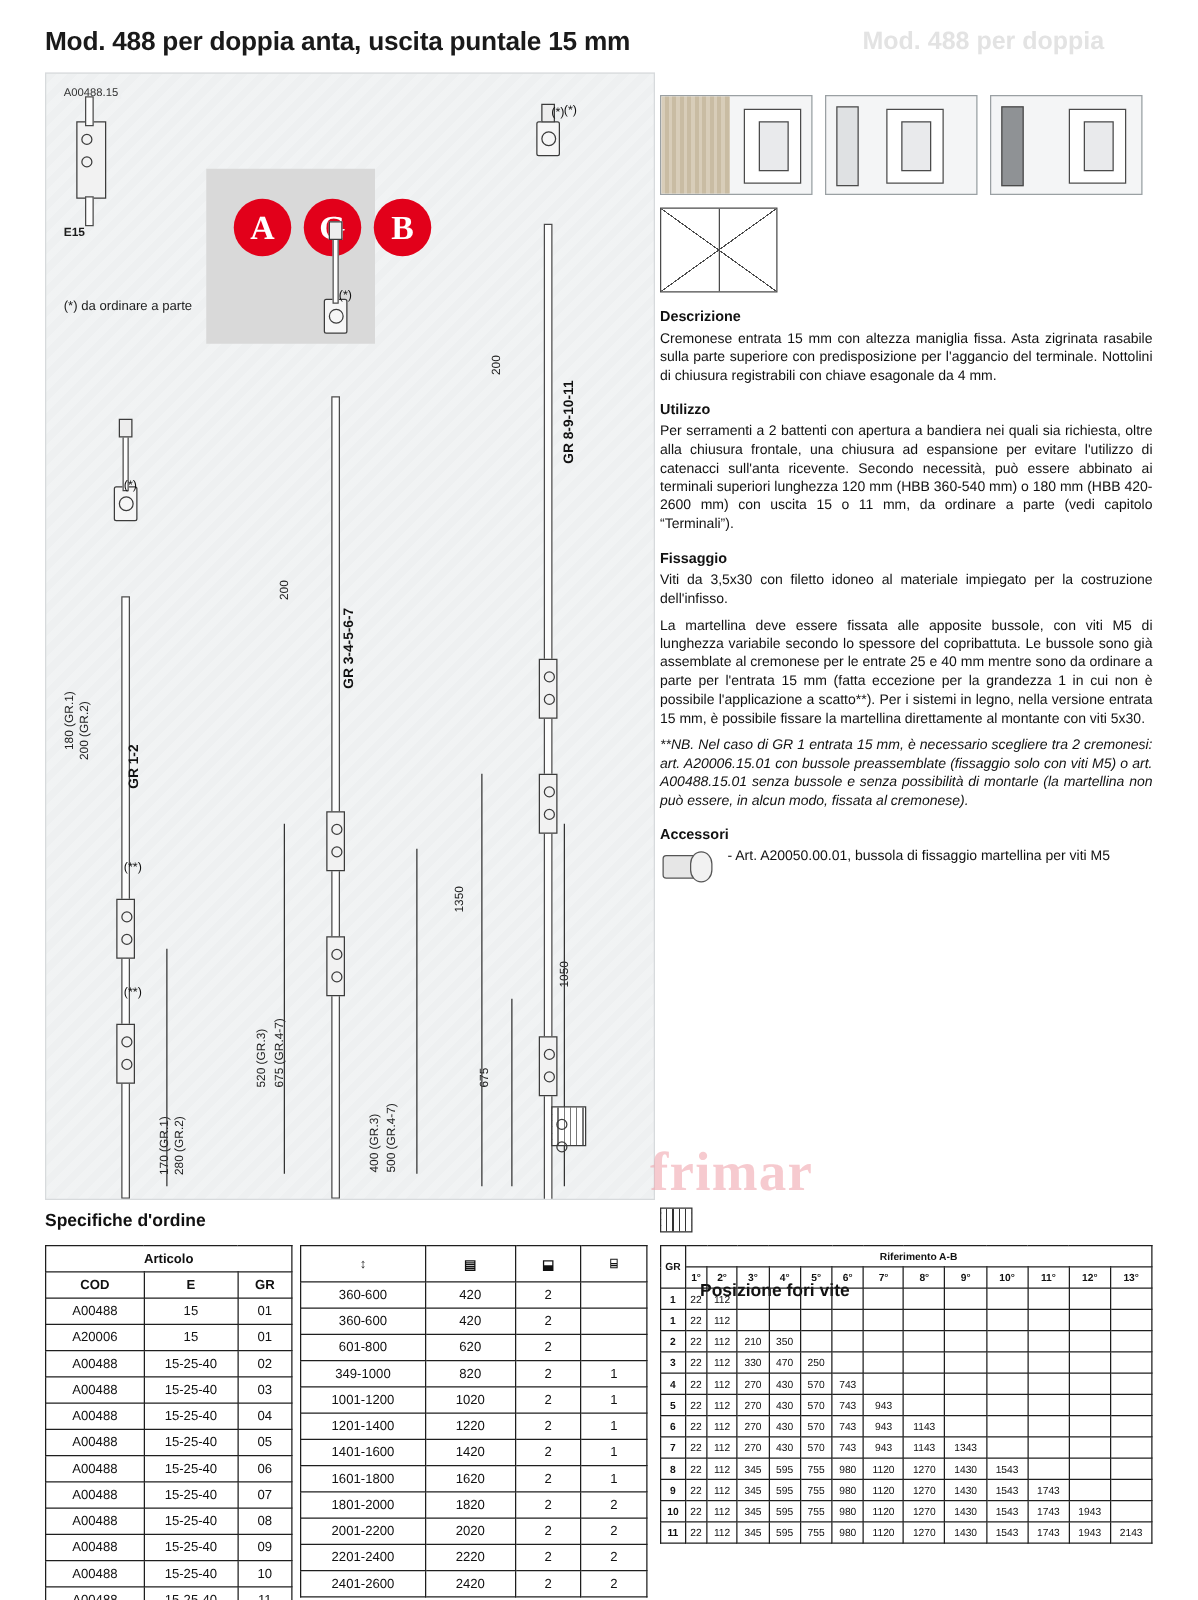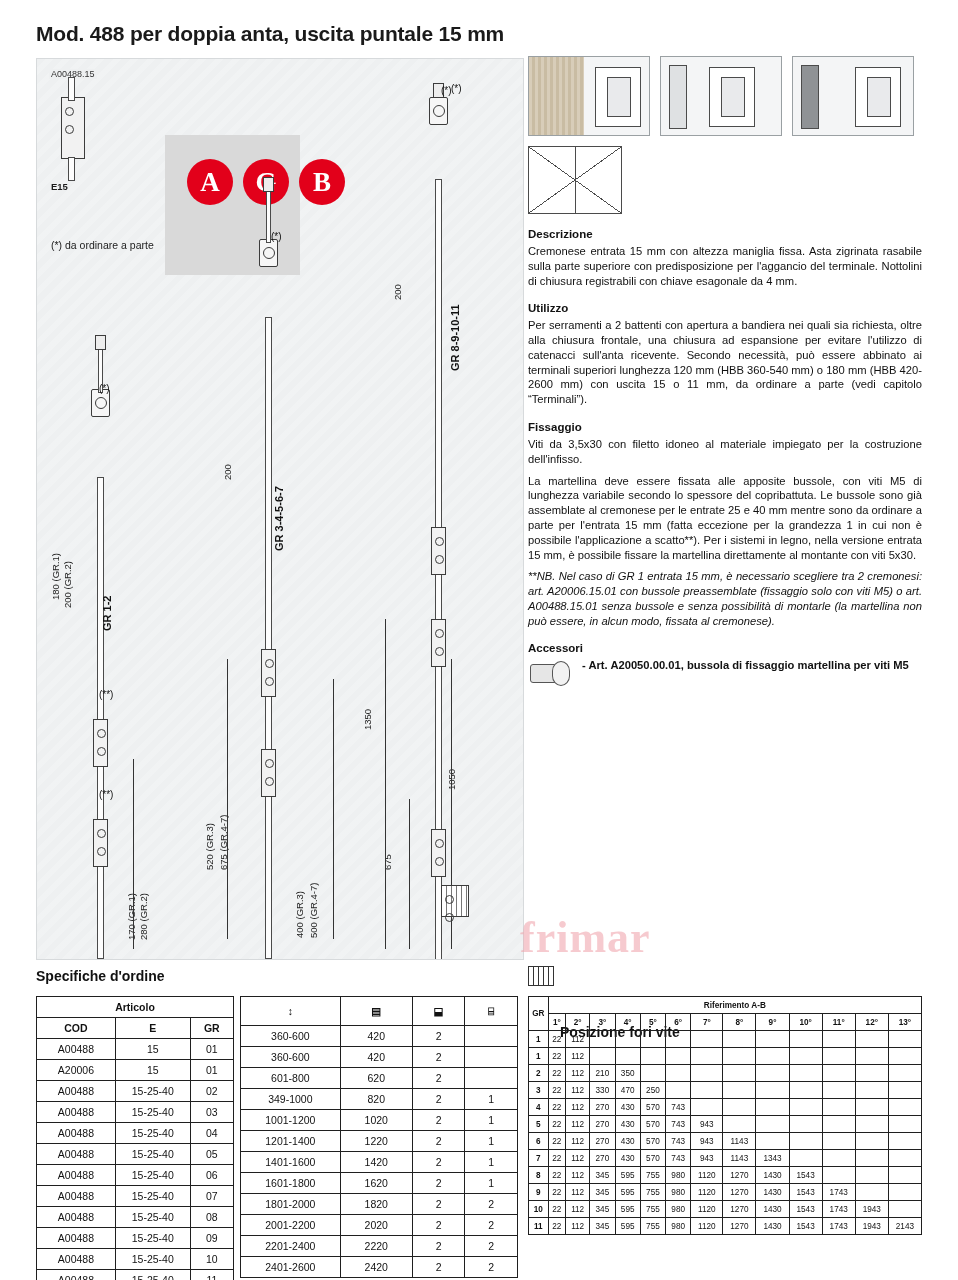--- a/index.html
+++ b/index.html
@@ -60,42 +60,42 @@
   .lbl.b{font-weight:bold;}
   .grbox{position:absolute;font-size:11px;font-weight:bold;color:#111;}
   .grbox.rot{transform-origin:left bottom;transform:rotate(-90deg);white-space:nowrap;}
   .star{position:absolute;font-size:10px;color:#111;}
   .watermark{
     position:absolute;left:520px;top:912px;font-size:44px;font-weight:bold;color:#f0a0a8;opacity:.55;
     font-family:"Liberation Serif", serif;letter-spacing:1px;
   }
 
   
-  .right{position:absolute;left:528px;top:56px;width:394px;}
+  .right{position:absolute;left:528px;top:76px;width:394px;}
   .profiles{display:flex;gap:10px;align-items:flex-start;}
   .profile{width:120px;height:78px;border:1px solid #9aa0a3;background:#f4f5f6;position:relative;overflow:hidden;}
   .profile .wood{position:absolute;left:0;top:0;width:46%;height:100%;
     background:repeating-linear-gradient(90deg,#d8cdb9 0 3px,#c9bca3 3px 6px);}
   .profile .frameA{position:absolute;right:8px;top:10px;width:44px;height:58px;border:1px solid #4b4b4b;background:#fff;}
   .profile .frameB{position:absolute;right:18px;top:20px;width:22px;height:38px;border:1px solid #4b4b4b;background:#e9eaec;}
   .profile .darkbar{position:absolute;left:8px;top:8px;width:16px;height:62px;background:#8f9295;border:1px solid #4b4b4b;}
   .door-ico{width:92px;height:66px;border:1px solid #4b4b4b;margin-top:10px;position:relative;background:#fff;}
   .door-ico:before,.door-ico:after{content:"";position:absolute;left:0;top:0;width:100%;height:100%;}
   .door-ico:before{background:linear-gradient(to top right,transparent 49.6%,#4b4b4b 49.6%,#4b4b4b 50.4%,transparent 50.4%);}
   .door-ico:after{background:linear-gradient(to bottom right,transparent 49.6%,#4b4b4b 49.6%,#4b4b4b 50.4%,transparent 50.4%);}
   .door-mid{position:absolute;left:50%;top:0;width:1px;height:100%;background:#4b4b4b;}
 
   h3.sec{font-size:11.5px;font-weight:bold;margin:14px 0 4px;color:#111;}
   p.body{font-size:11.2px;line-height:1.32;margin:0 0 7px;text-align:justify;color:#111;}
   p.body.italic{font-style:italic;}
   .acc-row{display:flex;gap:10px;align-items:flex-start;margin-top:4px;}
   .acc-ico{width:44px;height:30px;position:relative;flex:0 0 auto;}
   .acc-ico .b1{position:absolute;left:2px;top:6px;width:26px;height:17px;background:#e6e6e6;border:1px solid #555;border-radius:3px;}
   .acc-ico .b2{position:absolute;left:24px;top:3px;width:16px;height:23px;background:#f2f2f2;border:1px solid #555;border-radius:50%/40%;}
-  .acc-txt{font-size:11.2px;line-height:1.32;font-weight:bold;}
+  .acc-txt{font-size:11.2px;line-height:1.32;}
 
   
   .bl-title{position:absolute;left:36px;top:968px;font-size:14px;font-weight:bold;}
   .br-title{position:absolute;left:560px;top:1024px;font-size:14px;font-weight:bold;}
   .br-ico{position:absolute;left:528px;top:966px;width:24px;height:18px;border:1px solid #333;background:
      repeating-linear-gradient(90deg,#fff 0 4px,#333 4px 5px),repeating-linear-gradient(0deg,#fff 0 4px,#333 4px 5px);}
 
   table{border-collapse:collapse;}
   .t-art{position:absolute;left:36px;top:996px;width:198px;font-size:10.5px;}
   .t-art th,.t-art td{border:1px solid #1f1f1f;text-align:center;padding:2px 0;height:16px;}
@@ -107,20 +107,21 @@
   .t-pos th,.t-pos td{border:1px solid #1f1f1f;text-align:center;padding:1px 0;height:14px;}
   .t-pos th{font-weight:bold;font-size:8.2px;}
   .t-pos td.gr{font-weight:bold;}
 </style>
 </head>
 <body>
 
 <div class="page">
 
   <div class="title">Mod. 488 per doppia anta, uscita puntale 15 mm</div>
+  <div class="ghost-title">Mod. 488 per doppia</div>
 
   <div class="draw-panel">
     <div class="hatch"></div>
     <div class="tag-code">A00488.15</div>
 
     <div class="agb-logo"></div>
     <div class="agb-badges">
       <div class="agb-badge">A</div>
       <div class="agb-badge">G</div>
       <div class="agb-badge">B</div>

